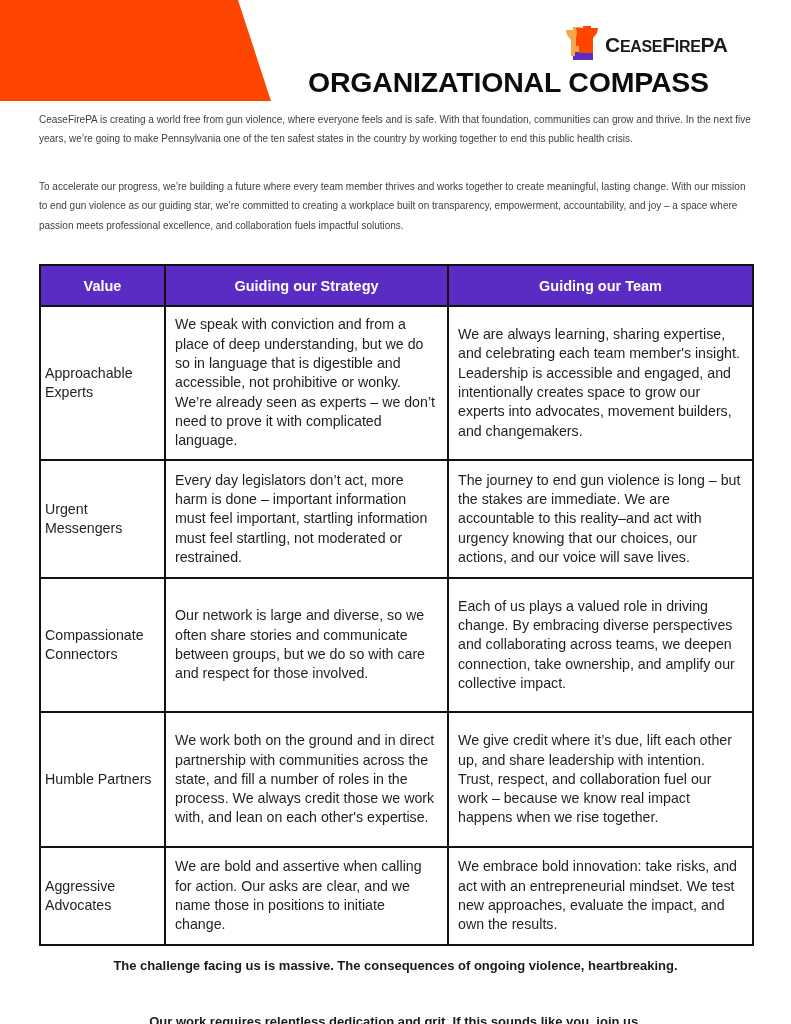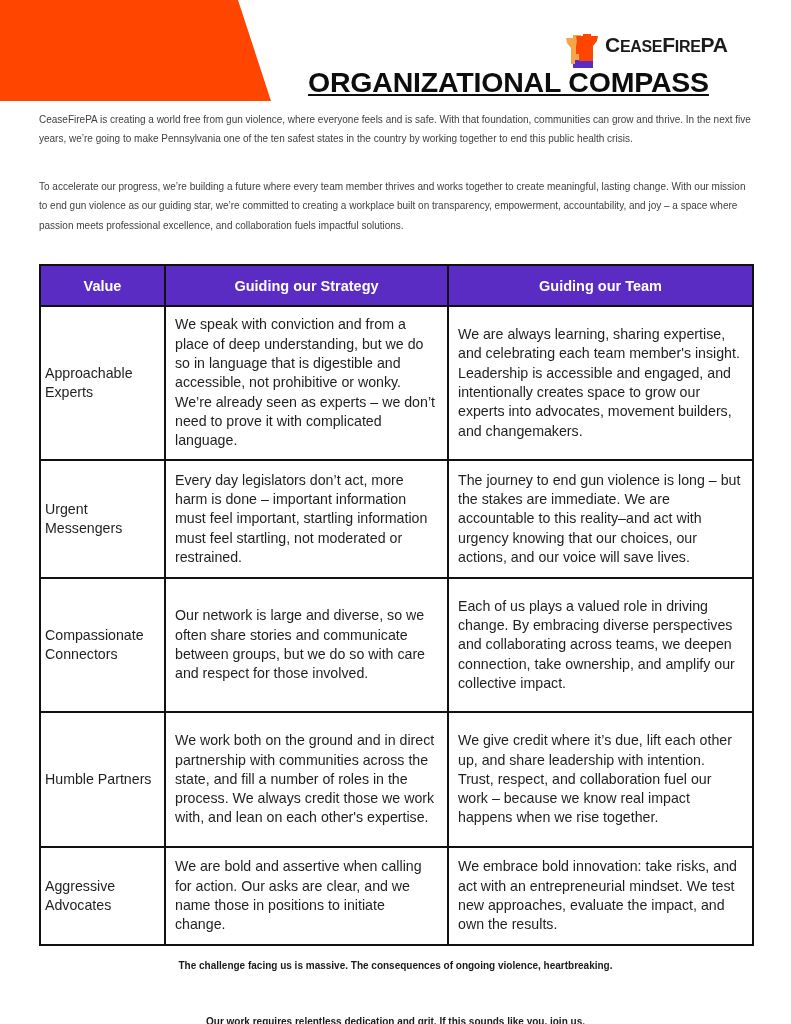--- a/index.html
+++ b/index.html
@@ -1,40 +1,40 @@
 <!DOCTYPE html>
 <html><head>
 <meta charset="utf-8">
 <style>
   * { box-sizing: border-box; margin: 0; padding: 0; }
   html, body { width: 791px; height: 1024px; background: #ffffff; overflow: hidden; }
   body { position: relative; font-family: "Liberation Sans", "DejaVu Sans", sans-serif; color: #1b1b1b; }
 
   .banner { position: absolute; left: 0; top: 0; width: 272px; height: 101px; }
 
-  .logo { position: absolute; left: 565px; top: 34px; height: 36px; display: flex; align-items: flex-start; }
+  .logo { position: absolute; left: 565px; top: 26px; height: 36px; display: flex; align-items: center; }
   .logo-mark { width: 36px; height: 36px; margin-right: 4px; }
   .logo-text { font-family: "Liberation Sans", sans-serif; font-weight: 700; color: #1a1a1a; letter-spacing: -0.3px; line-height: 1; }
   .logo-text .big { font-size: 21px; }
   .logo-text .small { font-size: 16px; }
 
-  .page-title { position: absolute; left: 308px; top: 66px; width: 440px; font-size: 28.5px; font-weight: 700; color: #0d0d0d; letter-spacing: -0.2px; white-space: nowrap; text-decoration: underline; }
+  .page-title { position: absolute; left: 308px; top: 66px; width: 440px; font-size: 28.5px; font-weight: 700; color: #0d0d0d; letter-spacing: -0.2px; white-space: nowrap; }
 
   .intro { position: absolute; left: 39px; width: 716px; font-size: 10px; line-height: 19.3px; color: #404040; }
   .intro.p1 { top: 110px; }
   .intro.p2 { top: 177px; }
 
   table.compass { position: absolute; left: 39px; top: 264px; width: 713px; border-collapse: collapse; table-layout: fixed; padding-left: 8px; }
   table.compass th, table.compass td { border: 2px solid #111111; }
   table.compass th { background: #5a2cc4; color: #ffffff; font-weight: 700; font-size: 14.5px; height: 41px; text-align: center; vertical-align: middle; }
   table.compass td { font-size: 14.2px; line-height: 19.3px; color: #1f1f1f; vertical-align: middle; }
   td.value-cell { padding: 0 4px; }
   td.text-cell { padding: 0 8px 0 9px; }
 
-  .closing { position: absolute; left: 0; width: 791px; text-align: center; font-size: 10px; font-weight: 700; color: #1a1a1a; line-height: 19.5px; }
+  .closing { position: absolute; left: 0; width: 791px; text-align: center; font-size: 13px; font-weight: 700; color: #1a1a1a; line-height: 19.5px; }
   .closing.l1 { top: 956px; }
   .closing.l2 { top: 1012px; }
 
   .updated { position: absolute; right: 12px; top: 1004px; font-size: 7.5px; color: #333333; margin-top: 35px; }
 </style>
 </head>
 <body>
 
 <svg class="banner" viewBox="0 0 272 101" preserveAspectRatio="none">
   <polygon points="0,0 238,0 271,101 0,101" fill="#ff4500"></polygon>

